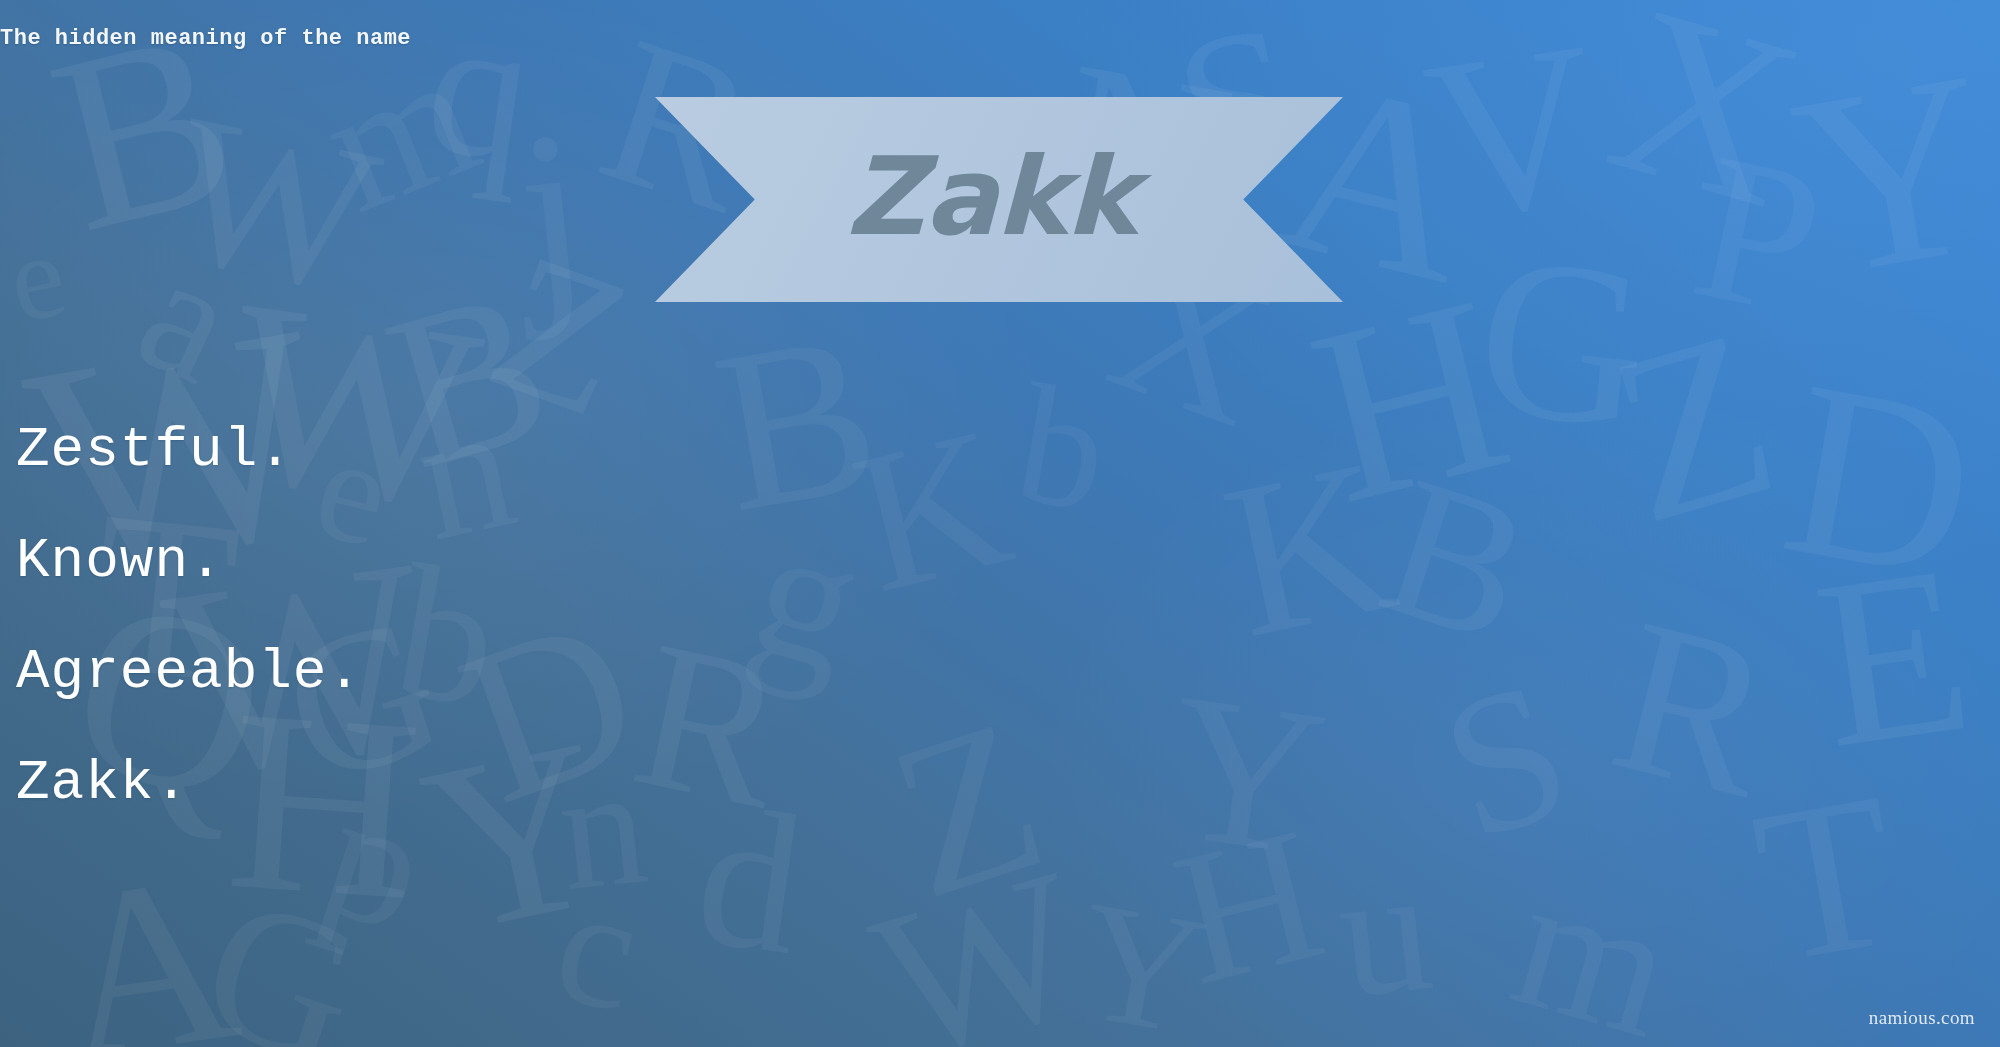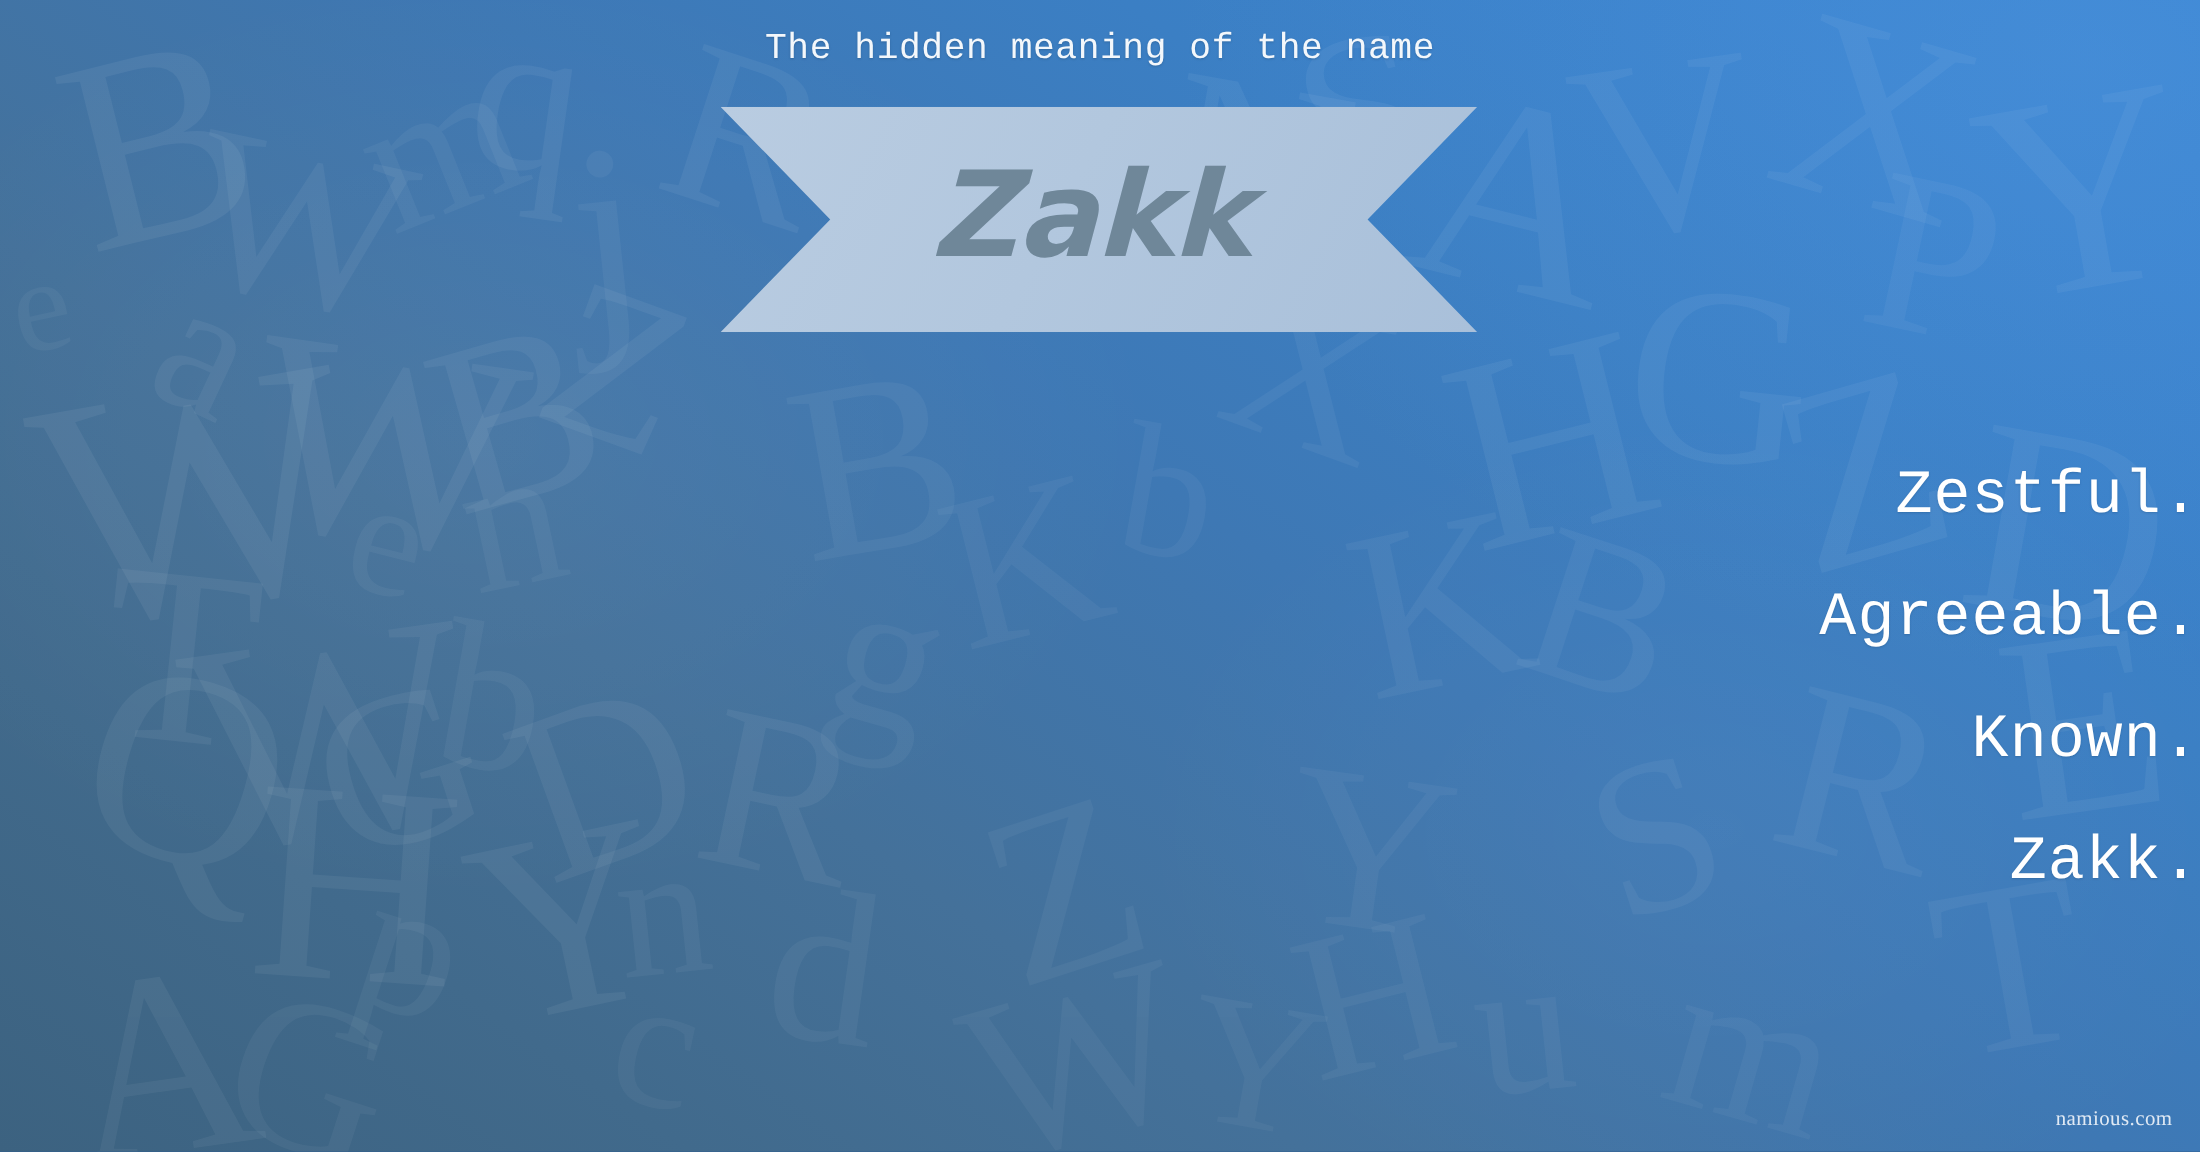--- a/index.html
+++ b/index.html
@@ -52,26 +52,27 @@
       radial-gradient(ellipse 760px 540px at 78% 72%, rgba(255,255,255,0.035), rgba(255,255,255,0) 72%),
       radial-gradient(ellipse 1200px 800px at 95% 5%, rgba(120,180,240,0.16), rgba(255,255,255,0) 70%);
   }
 
   
   #page-title {
     position: absolute;
     left: 0;
     right: 0;
     top: 26px;
-    text-align: center;
+    text-align: left;
     color: #f3f7fb;
-    font-size: 33px;
+    font-size: 22px;
     letter-spacing: 0.5px;
     font-family: "Liberation Mono", "DejaVu Sans Mono", monospace;
     text-shadow: 0 1px 2px rgba(20,50,80,0.28);
+    font-weight: bold;
   }
 
   
   #name-banner {
     position: absolute;
     left: 655px;
     top: 97px;
     width: 688px;
     height: 205px;
     background: linear-gradient(118deg, #b9cce1 0%, #b2c7de 45%, #a9c0da 100%);
@@ -100,21 +101,21 @@
     white-space: nowrap;
     padding-bottom: 6px;
   }
 
   
   #meanings {
     position: absolute;
     left: 16px;
     right: 0;
     top: 395px;
-    text-align: right;
+    text-align: left;
   }
   #meanings .meaning-line {
     color: #ffffff;
     font-size: 56px;
     line-height: 111px;
     font-family: "Liberation Mono", "DejaVu Sans Mono", monospace;
     letter-spacing: 1px;
     text-shadow: 0 1px 2px rgba(20,50,80,0.22);
     white-space: nowrap;
   }
@@ -201,20 +202,20 @@
   <div id="bg-wash"></div>
 
   <div id="page-title">The hidden meaning of the name</div>
 
   <div id="name-banner">
     <div id="name-text">Zakk</div>
   </div>
 
   <div id="meanings">
       <div class="meaning-line">Zestful.</div>
+      <div class="meaning-line">Known.</div>
       <div class="meaning-line">Agreeable.</div>
-      <div class="meaning-line">Known.</div>
       <div class="meaning-line">Zakk.</div>
     </div>
 
   <div id="watermark">namious.com</div>
 
 </div>
 
 </body></html>

